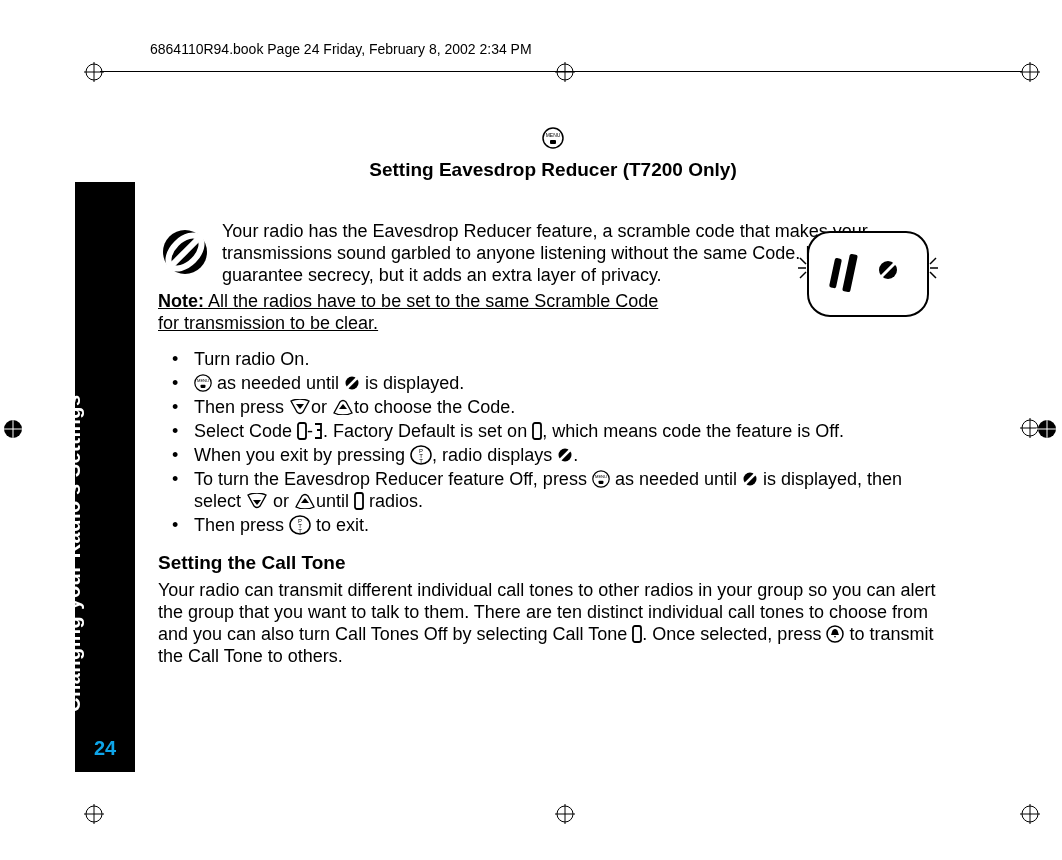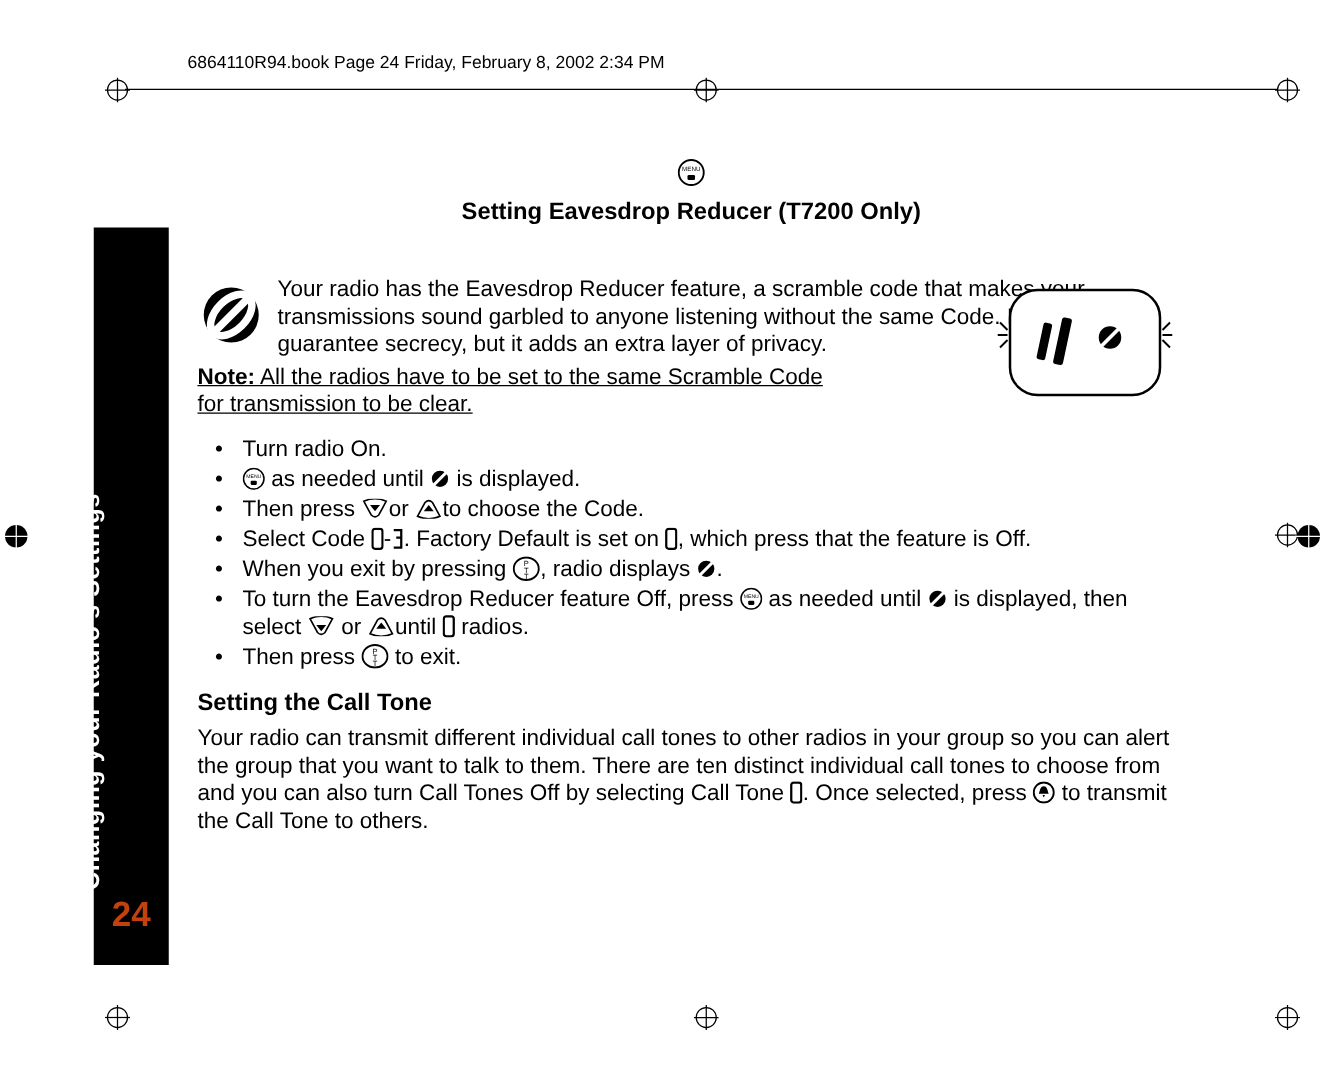--- a/index.html
+++ b/index.html
@@ -23,21 +23,21 @@
   .side-reg.left { left: 2px; }
   .side-reg.right { right: 0px; }
   
   
   .header-line { position: absolute; top: 40px; left: 100px; right: 40px; height: 32px; border-bottom: 1px solid #000; }
   .header-text { position: absolute; top: 41px; left: 150px; font-size: 14px; }
   
   
   .sidebar { position: absolute; left: 75px; top: 182px; width: 60px; height: 590px; background: #000; color: #fff; }
   .sidebar-label { position: absolute; left: 10px; bottom: 60px; transform: rotate(-90deg); transform-origin: left bottom; white-space: nowrap; font-family: "Arial Black", Arial, sans-serif; font-weight: 900; font-size: 20px; letter-spacing: 0.5px; }
-  .page-num { position: absolute; left: 50%; transform: translateX(-50%); bottom: 24px; font-family: "Arial Black", Arial, sans-serif; font-weight: 900; font-size: 28px; color: #c2410c; }
+  .page-num { position: absolute; left: 50%; transform: translateX(-50%); bottom: 12px; font-family: "Arial Black", Arial, sans-serif; font-weight: 900; font-size: 20px; color: #0ea5e9; }
   
   
   .content { position: absolute; left: 158px; top: 128px; width: 790px; font-size: 18px; line-height: 1.22; }
   
   .heading-row { display: flex; align-items: center; gap: 8px; margin-bottom: 4px; flex-direction: column; }
   h2.sec { font-size: 19px; font-weight: bold; }
   
   .intro-block { display: flex; align-items: flex-start; gap: 10px; margin-bottom: 4px; margin-top: 40px; }
   .intro-icon { width: 54px; flex: 0 0 54px; padding-top: 4px; }
   .intro-text { flex: 1; }
@@ -203,21 +203,21 @@
             </svg></span><span>to choose the Code.</span>
       </li>
 
       <li>
         <span>Select Code </span><span class="inline-icon"><svg width="10" height="18" viewBox="0 0 10 18">
               <rect x="1" y="1" width="8" height="16" rx="2" fill="none" stroke="#000" stroke-width="1.8"></rect>
             </svg></span><span>-</span><span class="inline-icon"><svg width="10" height="18" viewBox="0 0 10 18">
               <path d="M2 2 L8 2 L8 8 L4 8 L8 8 L8 16 L2 16" fill="none" stroke="#000" stroke-width="1.8"></path>
             </svg></span><span>. Factory Default is set on </span><span class="inline-icon"><svg width="10" height="18" viewBox="0 0 10 18">
               <rect x="1" y="1" width="8" height="16" rx="2" fill="none" stroke="#000" stroke-width="1.8"></rect>
-            </svg></span><span>, which press that the feature is Off.</span>
+            </svg></span><span>, which means code the feature is Off.</span>
       </li>
 
       <li>
         <span>When you exit by pressing  </span><span class="inline-icon"><svg width="22" height="20" viewBox="0 0 22 20">
               <ellipse cx="11" cy="10" rx="10" ry="9" fill="none" stroke="#000" stroke-width="1.5"></ellipse>
               <text x="11" y="8" text-anchor="middle" font-size="6">P</text>
               <text x="11" y="13" text-anchor="middle" font-size="6">T</text>
               <text x="11" y="18" text-anchor="middle" font-size="6">T</text>
             </svg></span><span>, radio displays </span><span class="inline-icon"><svg width="16" height="16" viewBox="0 0 16 16">
               <circle cx="8" cy="8" r="6.5" fill="#000"></circle>

